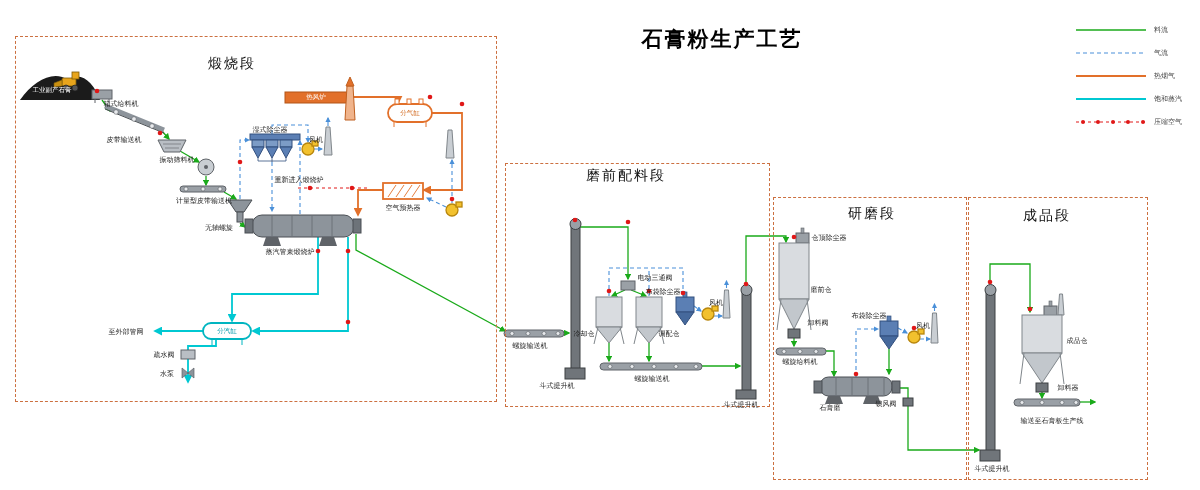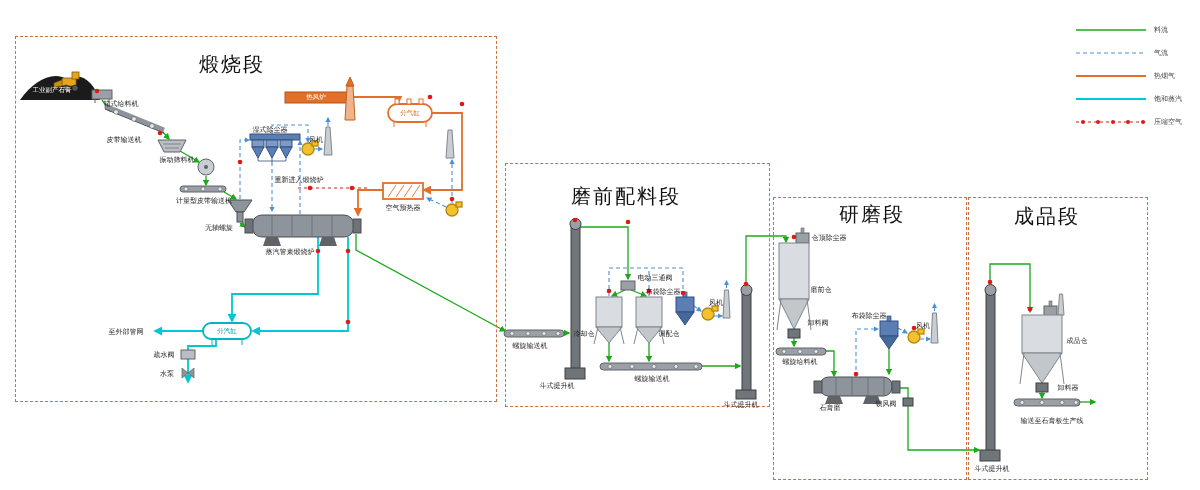--- a/index.html
+++ b/index.html
@@ -2,21 +2,21 @@
 <html><head>
 <meta charset="utf-8">
 <style>
   html,body{margin:0;padding:0;background:#fff;}
   #stage{position:relative;width:1200px;height:490px;background:#fff;
          font-family:"Liberation Sans",sans-serif;overflow:hidden;}
   #stage svg{position:absolute;left:0;top:0;}
   .title{position:absolute;transform:translate(-50%,-50%);font-size:21px;font-weight:600;
          color:#000;letter-spacing:2px;white-space:nowrap;}
   .section-box{position:absolute;border:1px dashed #cc7040;}
-  .section-name{position:absolute;transform:translate(-50%,-50%);font-size:20px;color:#111;
+  .section-name{position:absolute;transform:translate(-50%,-50%);font-size:14px;color:#111;
          letter-spacing:2px;white-space:nowrap;}
   .eq-label{position:absolute;transform:translate(-50%,-50%);font-size:7px;color:#222;
          white-space:nowrap;line-height:1;}
   .legend-label{position:absolute;transform:translateY(-50%);font-size:7px;color:#444;white-space:nowrap;}
   .fg{stroke:#1aaa1a;fill:none;stroke-width:1.3;}
   .fb{stroke:#4a90d9;fill:none;stroke-width:1.1;stroke-dasharray:4 3;}
   .fo{stroke:#e2702a;fill:none;stroke-width:1.8;}
   .fc{stroke:#00c8d2;fill:none;stroke-width:1.8;}
   .fr{stroke:#e01818;fill:none;stroke-width:1;stroke-dasharray:3 3;}
   .roller{fill:#e8eaed;stroke:#5f6368;stroke-width:.6;}
@@ -383,24 +383,25 @@
         <circle cx="1030" cy="309" r="2.3"></circle>
       </g>
 </svg>
 
 <div class="section-box" style="left:15px;top:36px;width:480px;height:364px"></div>
 <div class="section-box" style="left:505px;top:163px;width:263px;height:242px"></div>
 <div class="section-box" style="left:773px;top:197px;width:192px;height:281px"></div>
 <div class="section-box" style="left:968px;top:197px;width:178px;height:281px"></div>
 
 <div class="section-name" style="left:232px;top:64px">煅烧段</div>
-<div class="section-name" style="left:626px;top:196px">磨前配料段</div>
+<div class="section-name" style="left:626px;top:176px">磨前配料段</div>
 <div class="section-name" style="left:872px;top:214px">研磨段</div>
 <div class="section-name" style="left:1047px;top:216px">成品段</div>
 
+<div class="title" style="left:722px;top:39px">石膏粉生产工艺</div>
 
 <div id="labels">
       <div class="eq-label" style="left: 52px; top: 90px; font-size: 6.5px; color: rgb(255, 255, 255);">工业副产石膏</div>
       <div class="eq-label" style="left: 121px; top: 103px;">箱式给料机</div>
       <div class="eq-label" style="left: 124px; top: 139px;">皮带输送机</div>
       <div class="eq-label" style="left: 177px; top: 159px;">振动筛料机</div>
       <div class="eq-label" style="left: 204px; top: 200px;">计量型皮带输送机</div>
       <div class="eq-label" style="left: 219px; top: 227px;">无轴螺旋</div>
       <div class="eq-label" style="left: 290px; top: 251px;">蒸汽管束煅烧炉</div>
       <div class="eq-label" style="left: 270px; top: 129px;">湿式除尘器</div>

